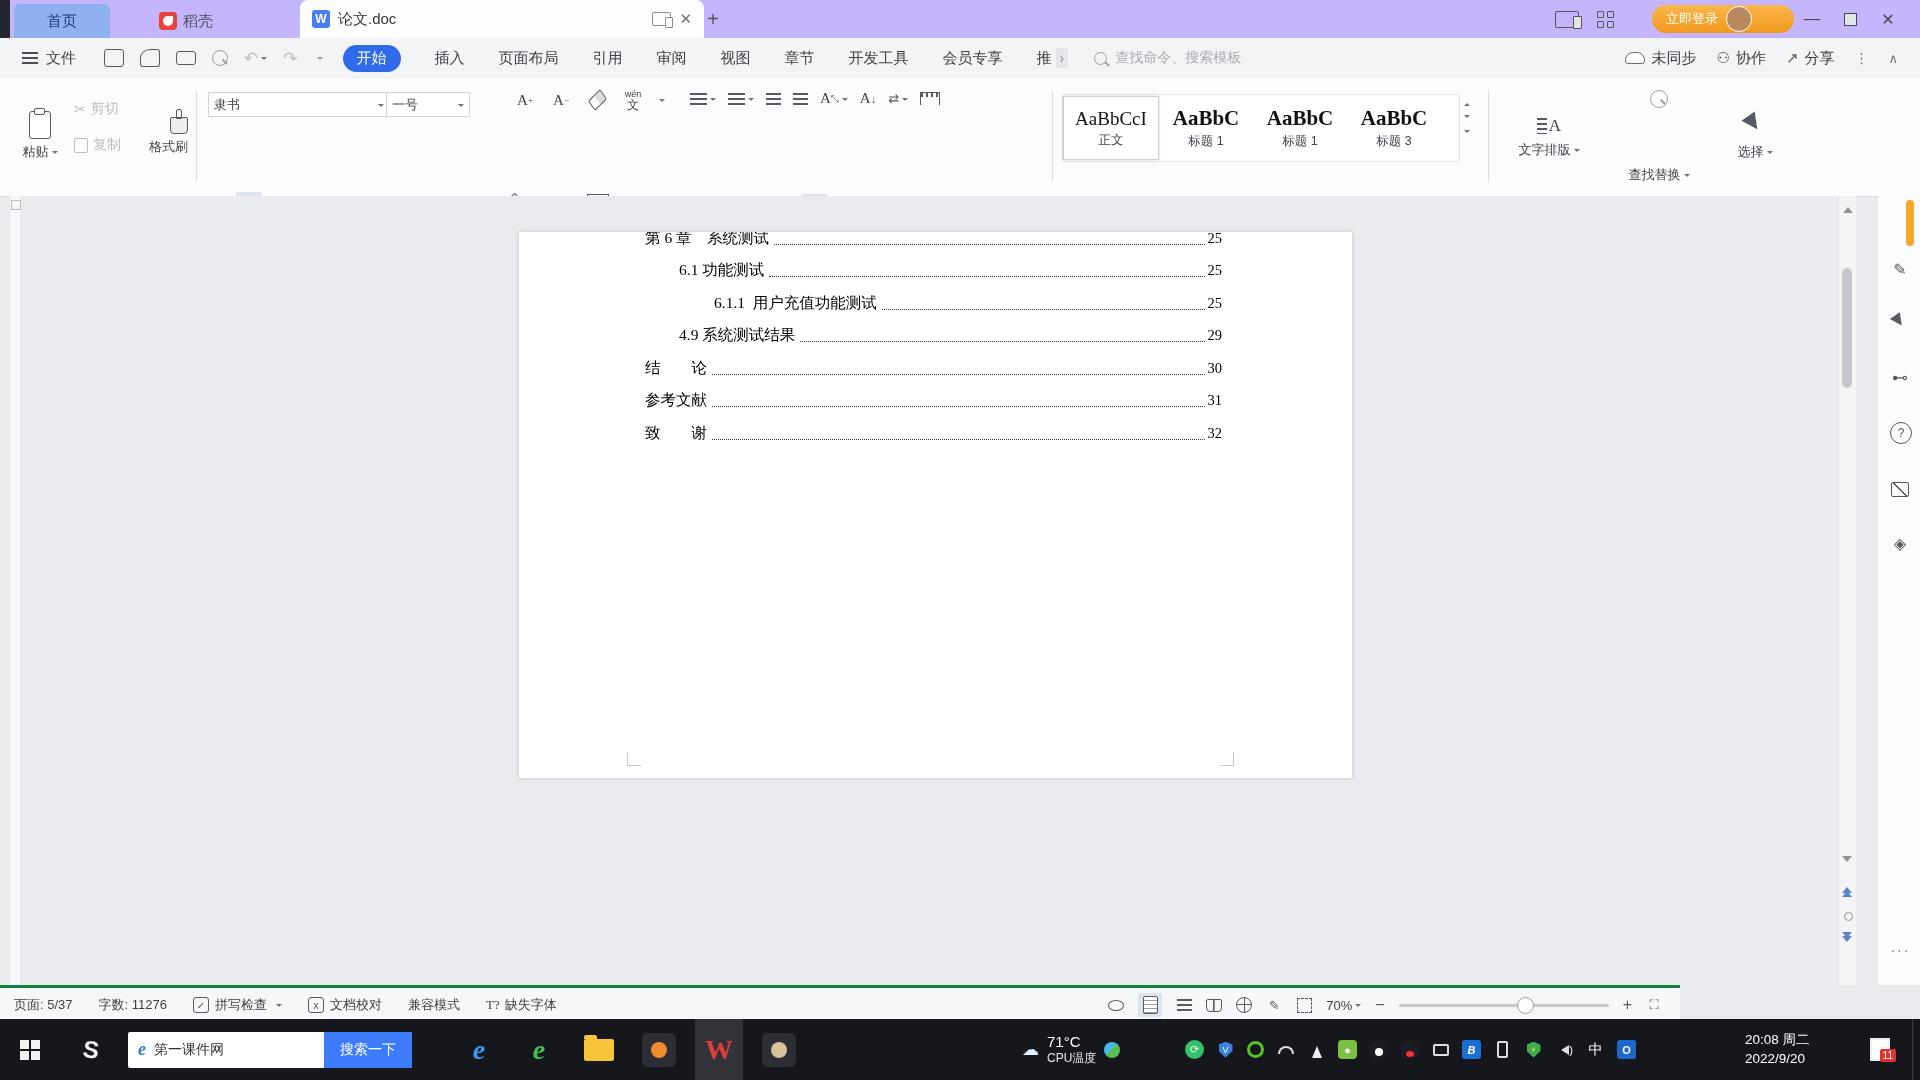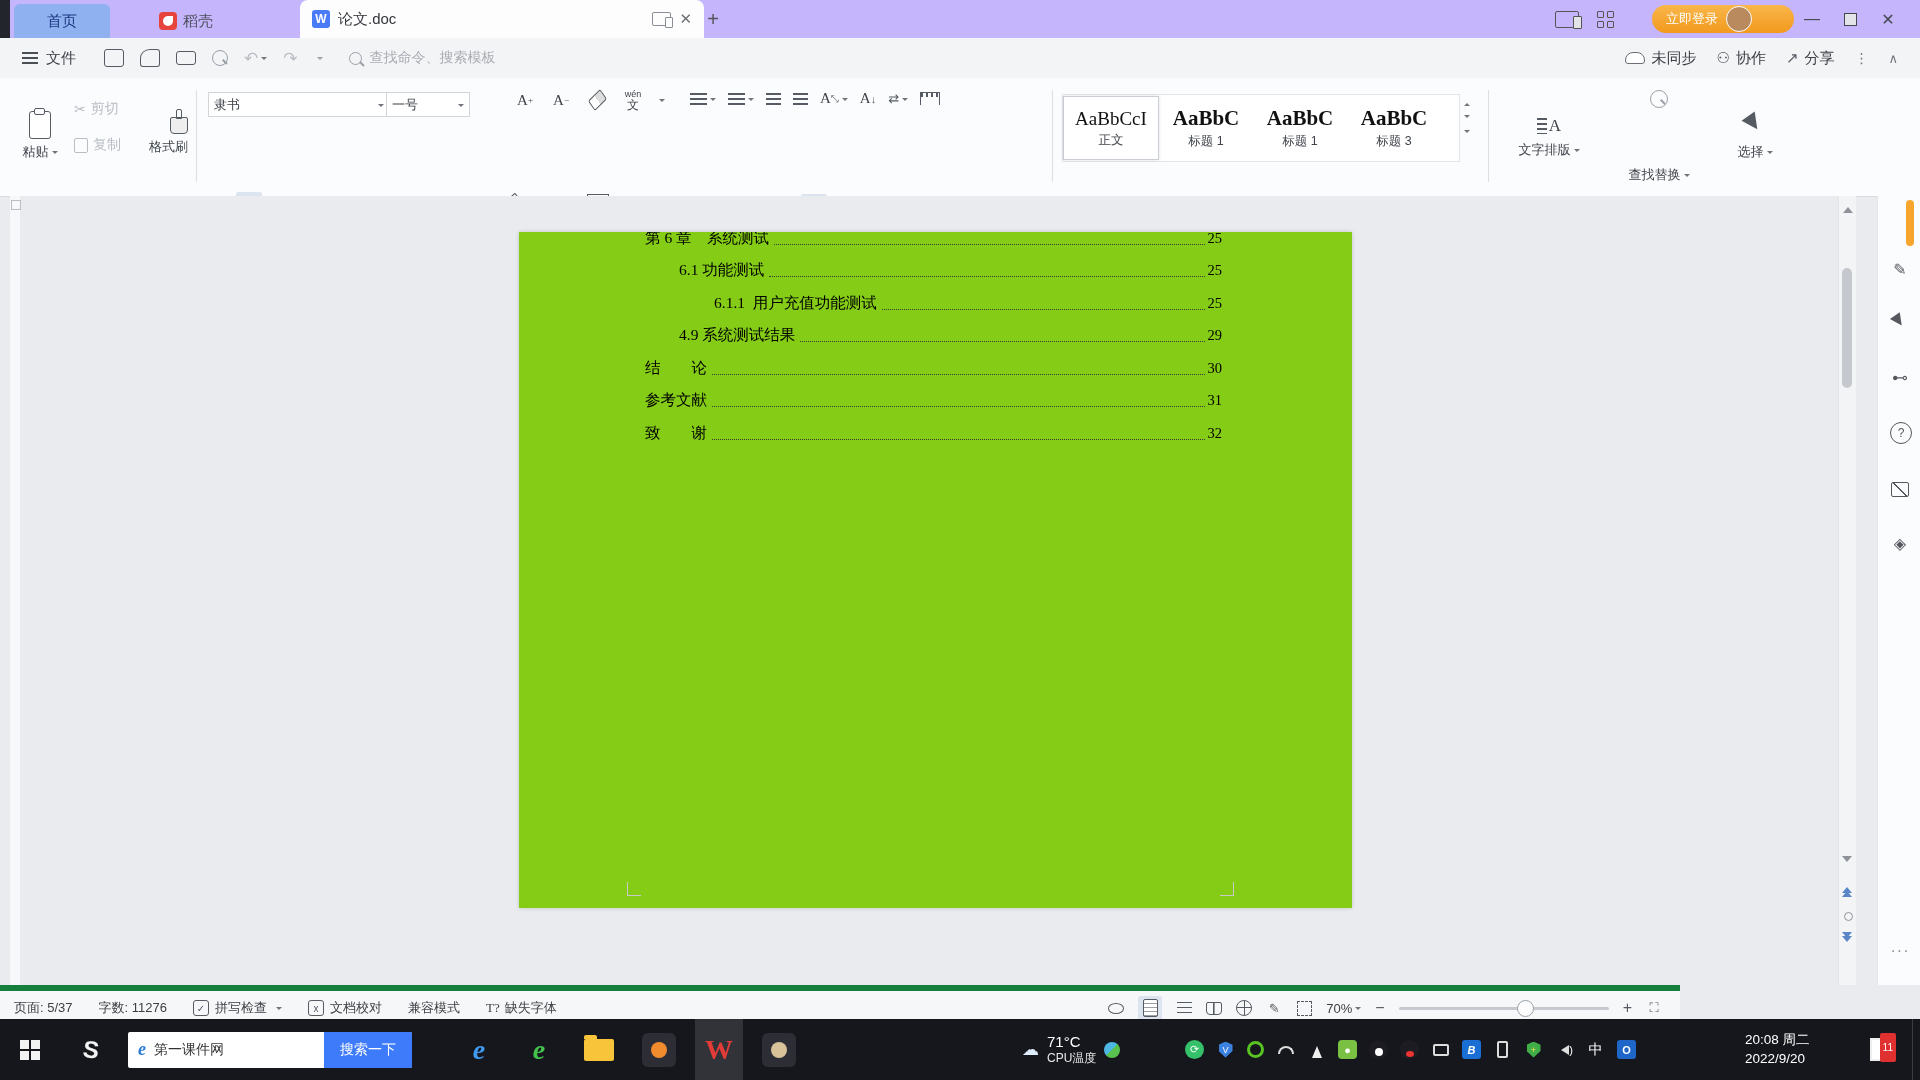--- a/index.html
+++ b/index.html
@@ -61,56 +61,56 @@
   .stylecell .lb{font-size:12.5px;color:#3f434a;}
   .selcell{border:1px solid #c9cdd4;background:#fff;box-shadow:0 0 3px rgba(0,0,0,.12);}
   .rtool{flex-direction:column;justify-content:center;gap:5px;font-size:13px;}
   
   #ruler{left:519px;top:200px;width:833px;height:26px;background:#e6e8ea;font-size:11px;color:#8a8f98;}
   #ruler .field{position:absolute;left:91px;top:0;width:688px;height:26px;background:#fcfcfd;}
   #ruler .ticks{position:absolute;left:0;top:18px;width:833px;height:5px;background:repeating-linear-gradient(90deg,transparent 0 7.3px,#c3c6cb 7.3px 8.3px);}
   .rnum{position:absolute;top:4px;width:20px;text-align:center;}
   
   #docarea{left:10px;top:196px;width:1828px;height:789px;background:#e9ebee;overflow:hidden;}
-  #page{position:absolute;left:509px;top:36px;width:833px;height:676px;background:#84cc16;box-shadow:0 0 4px rgba(0,0,0,.18);overflow:hidden;}
+  #page{position:absolute;left:509px;top:36px;width:833px;height:546px;background:#ffffff;box-shadow:0 0 4px rgba(0,0,0,.18);overflow:hidden;}
   .toc-row{display:flex;align-items:flex-end;height:32.5px;margin-right:130px;font-family:"Liberation Serif",serif;}
   .toc-text{font-size:15.5px;color:#000;white-space:pre;line-height:30px;}
   .leader{flex:1;border-bottom:1.6px dotted #3a3a3a;margin:0 3px 8px 5px;}
   .toc-page{font-size:14.5px;color:#000;line-height:30px;}
   .cornermark{width:13px;height:13px;position:absolute;border-color:#c9c9c9 !important;}
   
   #vscroll{left:1838px;top:196px;width:17px;height:789px;background:#f3f4f6;border-left:1px solid #e4e5e8;}
   .tri-up{width:0;height:0;border:5px solid transparent;border-bottom:6px solid #8e9299;}
   .tri-dn{width:0;height:0;border:5px solid transparent;border-top:6px solid #8e9299;}
   .thumb{position:absolute;left:3px;top:72px;width:10px;height:120px;border-radius:5px;background:#c5c8cc;}
   
   #rpanel{left:1877px;top:196px;width:43px;height:789px;background:#fbfcfd;border-left:1px solid #e5e6e9;}
   .rp-ic{position:absolute;left:11px;width:22px;height:22px;display:flex;align-items:center;justify-content:center;color:#55595f;font-size:16px;}
   
-  #statusbar{left:0;top:985px;width:1680px;height:34px;background:#f6f7f8;border-top:6px solid #15803d;font-size:13px;color:#3c3f44;}
+  #statusbar{left:0;top:985px;width:1680px;height:34px;background:#f6f7f8;border-top:3px solid #15803d;font-size:13px;color:#3c3f44;}
   .chk{width:14px;height:14px;border:1.5px solid #565b63;border-radius:3px;font-size:10px;display:flex;align-items:center;justify-content:center;color:#565b63;}
   .svico{width:16px;height:16px;display:flex;align-items:center;justify-content:center;color:#565b63;}
   .pgic{width:13px;height:16px;border:1.5px solid #565b63;border-radius:2px;background:repeating-linear-gradient(#fff 0 3px,#9aa0a8 3px 4px);}
   .track{width:210px;height:3px;background:#c6c9cd;border-radius:2px;position:relative;}
   .knob{position:absolute;left:118px;top:-7px;width:15px;height:15px;border-radius:50%;background:#fdfdfd;border:1.5px solid #9aa0a8;}
   
   #taskbar{left:0;top:1019px;width:1920px;height:61px;background:#16171d;color:#eee;}
   .tb-slot{position:absolute;top:0;height:61px;display:flex;align-items:center;justify-content:center;}
   .winlogo{width:20px;height:20px;display:grid;grid-template-columns:9px 9px;grid-template-rows:9px 9px;gap:2px;}
   .winlogo div{background:#f2f2f2;}
   .srchbox{background:#fff;height:36px;display:flex;align-items:center;border-radius:2px;overflow:hidden;}
   .ie-e{font-family:"Liberation Serif",serif;font-style:italic;font-weight:bold;color:#2c7cd6;}
   .appglyph{font-family:"Liberation Serif",serif;font-style:italic;font-weight:bold;font-size:28px;}
   .folder{width:30px;height:22px;background:#f8c53a;border-radius:2px;position:relative;}
   .folder:before{content:"";position:absolute;left:0;top:-4px;width:13px;height:4px;background:#f8c53a;border-radius:2px 2px 0 0;}
   .darkapp{width:34px;height:34px;border-radius:6px;background:#2c2d35;display:flex;align-items:center;justify-content:center;}
   .tray{width:19px;height:19px;display:flex;align-items:center;justify-content:center;font-size:11px;color:#fff;}
   .shield{width:14px;height:16px;background:#3b82e0;clip-path:polygon(50% 0,100% 20%,100% 60%,50% 100%,0 60%,0 20%);display:flex;align-items:center;justify-content:center;font-size:9px;color:#fff;}
   .badge-doc{width:16px;height:19px;border:2px solid #eee;position:relative;background:#fff;}
-  .badge-n{position:absolute;right:-8px;bottom:-3px;background:#e03131;color:#fff;border-radius:2px;font-size:10px;padding:8px 3px;line-height:13px;}
+  .badge-n{position:absolute;right:-8px;bottom:-3px;background:#e03131;color:#fff;border-radius:2px;font-size:10px;padding:0 3px;line-height:13px;}
 </style>
 </head>
 <body>
 
 <div id="app">
 
   <div id="titlebar" class="abs">
     <div class="abs flex tab-home">
       <span>首页</span>
     </div>
@@ -158,20 +158,35 @@
       <span class="mico"></span>
       <span class="mico" style="border-radius:50% 3px 3px 3px;"></span>
       <span class="mico" style="height:12px;"></span>
       <span class="srch-circ" style="width:14px;height:14px;"></span>
       <span class="flex">
           <span class="undo">↶</span>
           <span class="car"></span>
         </span>
       <span class="undo">↷</span>
       <span class="car" style="border-top-color:#9aa0a8;"></span>
+    </div>
+    <div class="flex" style="margin-left:20px;gap:34px;">
+      <span class="pill">开始</span>
+      <span class="mitem">插入</span>
+      <span class="mitem">页面布局</span>
+      <span class="mitem">引用</span>
+      <span class="mitem">审阅</span>
+      <span class="mitem">视图</span>
+      <span class="mitem">章节</span>
+      <span class="mitem">开发工具</span>
+      <span class="mitem">会员专享</span>
+      <span class="flex">
+        <span class="mitem">推</span>
+        <span style="background:#e4e6ea;color:#8a8f98;padding:2px 4px;margin-left:4px;">›</span>
+      </span>
     </div>
     <div class="flex" style="margin-left:26px;gap:8px;">
       <span class="srch-circ"></span>
       <span style="color:#a9adb3;">查找命令、搜索模板</span>
     </div>
     <div class="flex" style="position:absolute;right:22px;gap:20px;">
       <span class="flex" style="gap:6px;">
         <span class="cloud"></span>
         <span class="mitem">未同步</span>
       </span>

